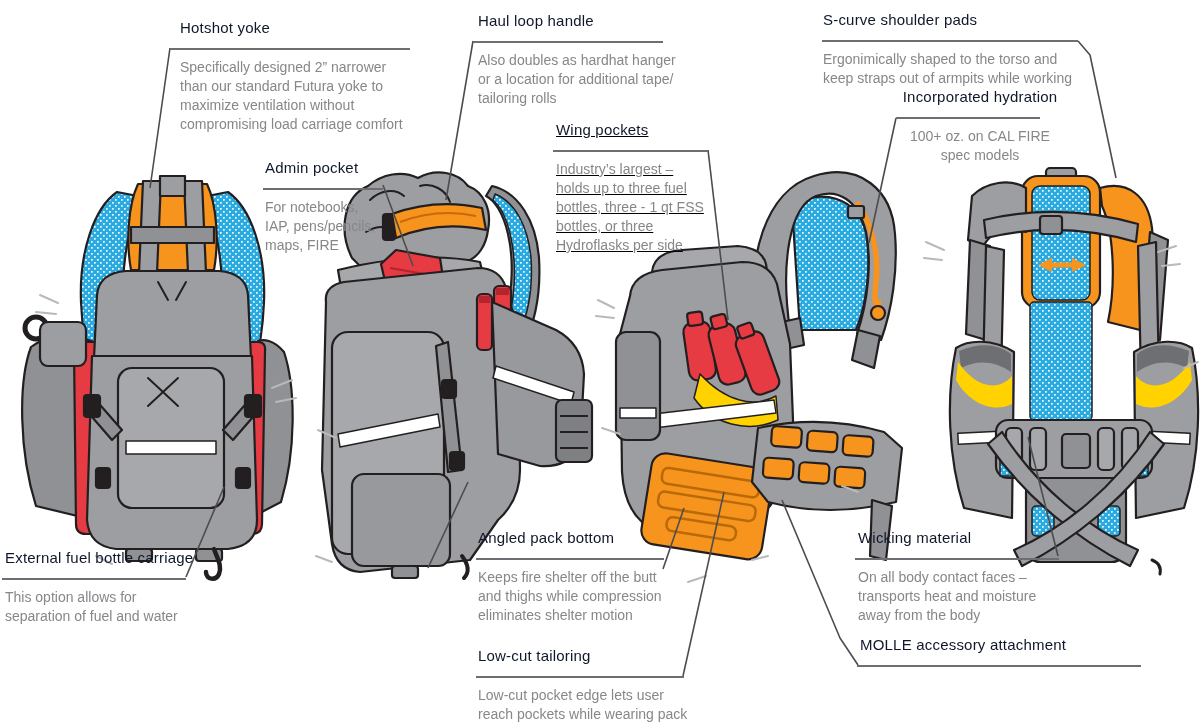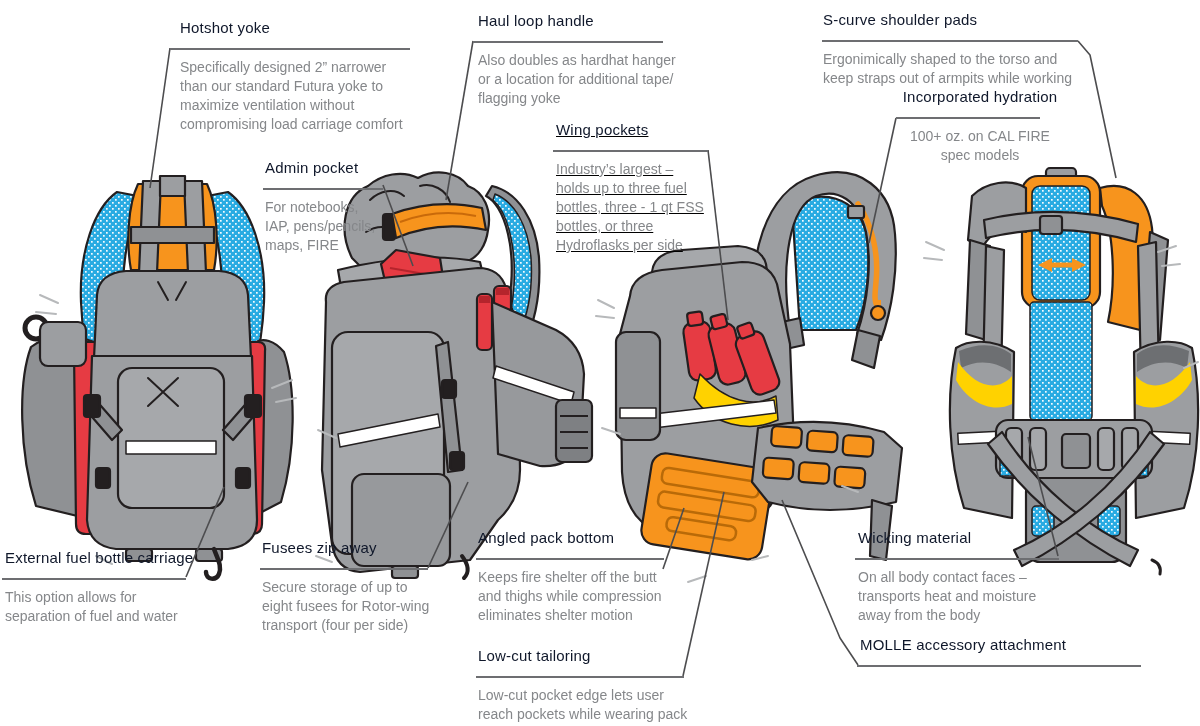--- a/index.html
+++ b/index.html
@@ -236,21 +236,21 @@
 than our standard Futura yoke to
 maximize ventilation without
 compromising load carriage comfort</div>
   </div>
 
   <div class="co co2">
     <div class="t">Haul loop handle</div>
     <div class="u"></div>
     <div class="b">Also doubles as hardhat hanger
 or a location for additional tape/
-flagging yoke</div>
+tailoring rolls</div>
   </div>
 
   <div class="co co3">
     <div class="t">S-curve shoulder pads</div>
     <div class="u"></div>
     <div class="b">Ergonimically shaped to the torso and
 keep straps out of armpits while working</div>
   </div>
 
   <div class="co co4">
@@ -278,27 +278,20 @@
 Hydroflasks per side</div>
   </div>
 
   <div class="co co7">
     <div class="t">External fuel bottle carriage</div>
     <div class="u"></div>
     <div class="b">This option allows for
 separation of fuel and water</div>
   </div>
 
-  <div class="co co8">
-    <div class="t">Fusees zip away</div>
-    <div class="u"></div>
-    <div class="b">Secure storage of up to
-eight fusees for Rotor-wing
-transport (four per side)</div>
-  </div>
 
   <div class="co co9">
     <div class="t">Angled pack bottom</div>
     <div class="u"></div>
     <div class="b">Keeps fire shelter off the butt
 and thighs while compression
 eliminates shelter motion</div>
   </div>
 
   <div class="co co10">

